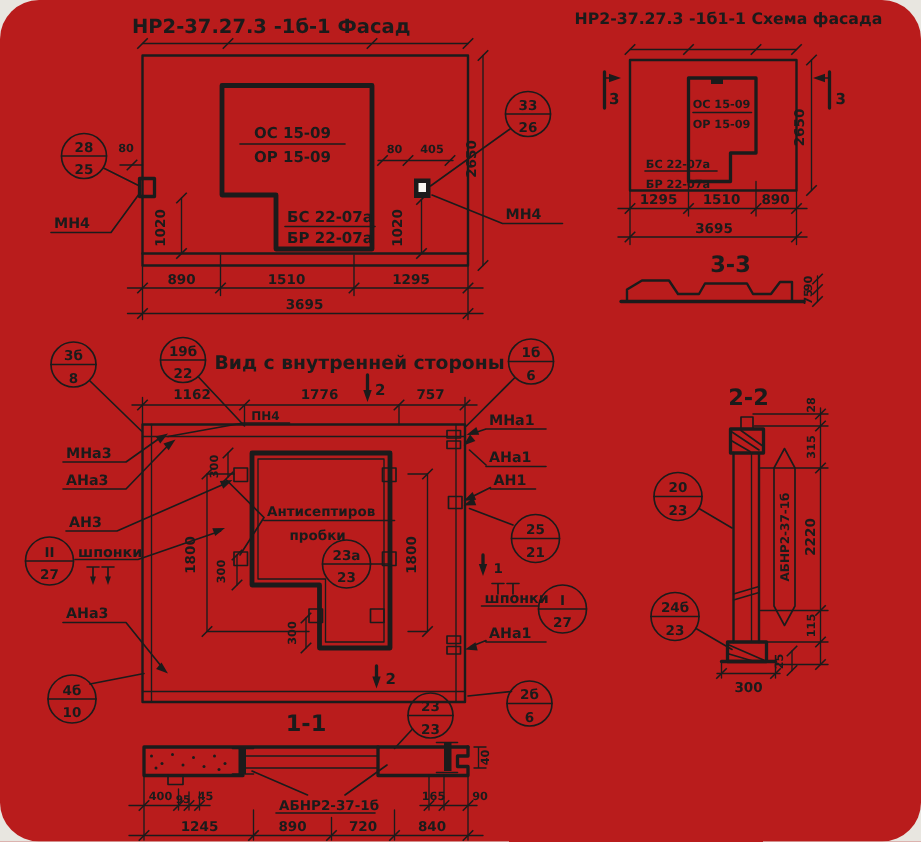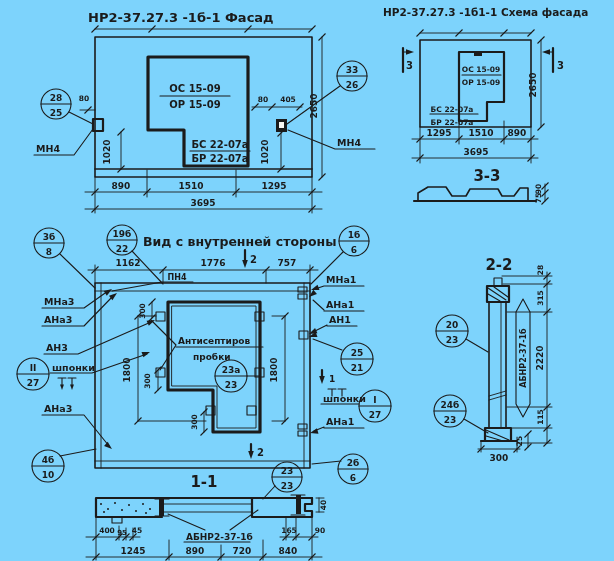--- a/index.html
+++ b/index.html
@@ -1,16 +1,16 @@
 <!DOCTYPE html>
 <html><head>
 <meta charset="utf-8">
 <style>
   html,body{margin:0;padding:0;background:#e8e6e0;}
-  .sheet{position:relative;width:614px;height:561px;background:#7dd3fc;overflow:hidden;}
+  .sheet{position:relative;width:614px;height:561px;background:#b91c1c;overflow:hidden;border-radius:26px;}
   svg{display:block;}
   svg text{fill:#1b1b1b;font-family:"DejaVu Sans",sans-serif;}
   .ln{stroke:#1b1b1b;fill:none;stroke-width:1.6;stroke-linecap:round;stroke-linejoin:round;}
   .thick{stroke-width:3.2;}
   .med{stroke-width:2.2;}
   .thin{stroke-width:0.9;}
   .lead{stroke-width:1.1;}
   .fillink{fill:#1b1b1b;stroke:none;}
   .t-title{font-size:13px;font-weight:bold;}
   .t-sub{font-size:10.5px;font-weight:bold;}

